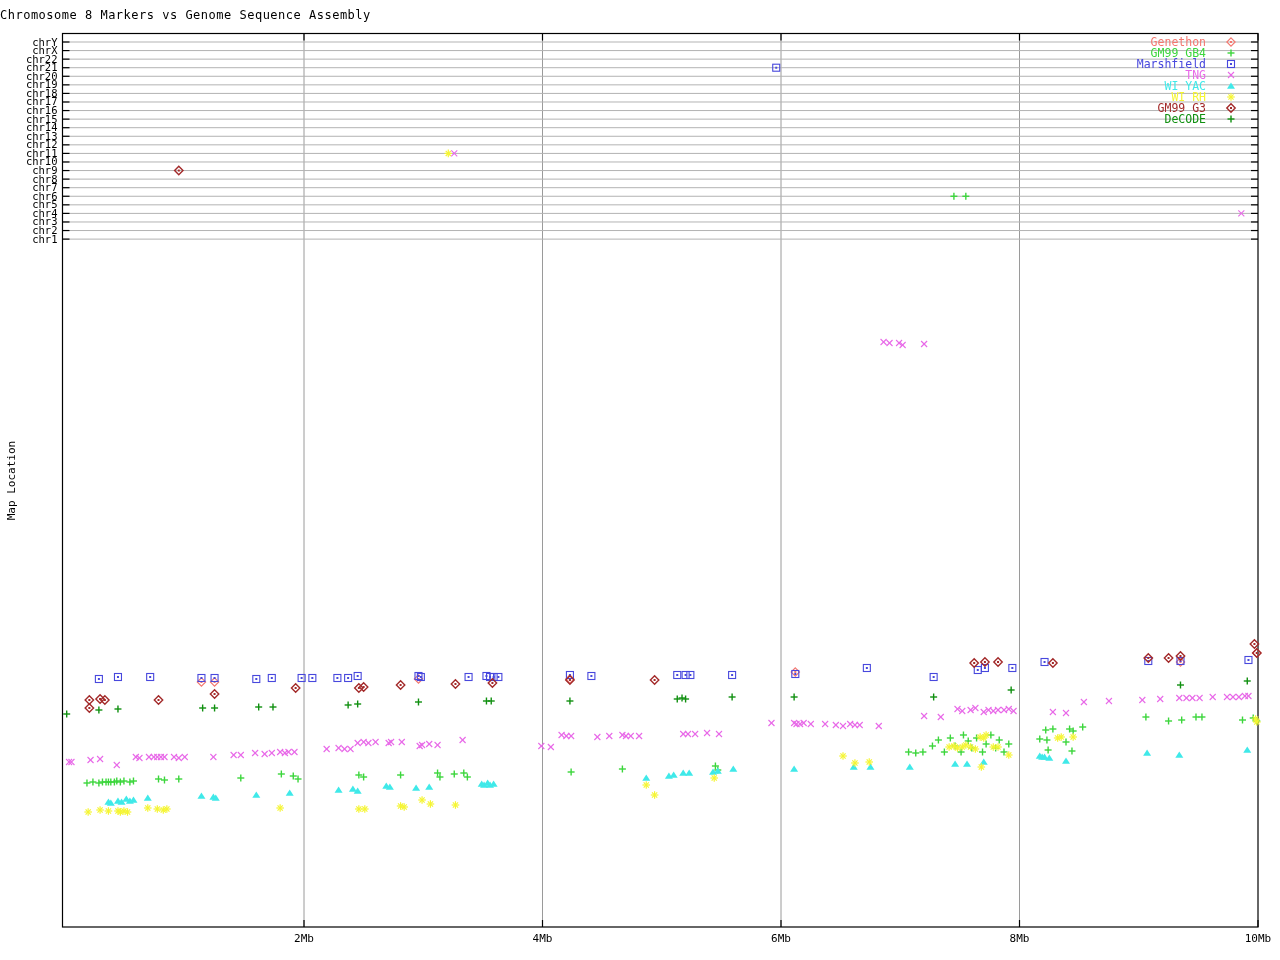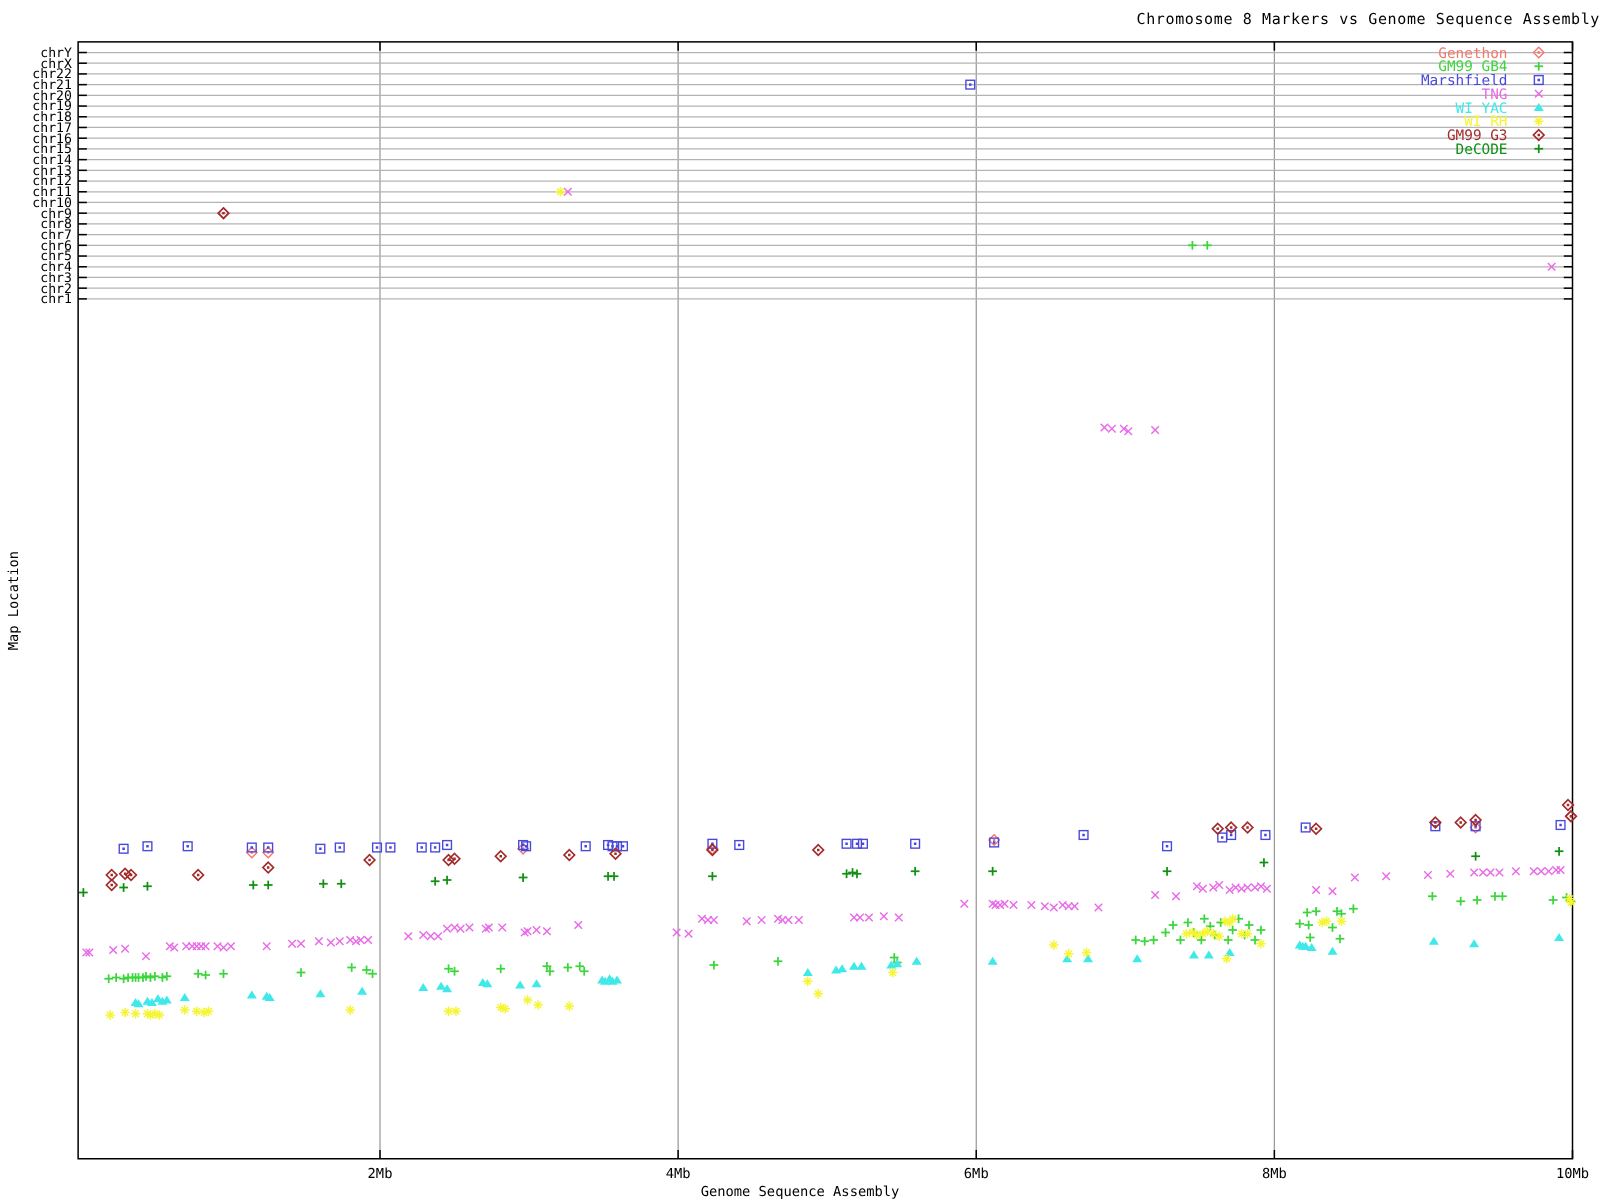--- a/index.html
+++ b/index.html
@@ -1,30 +1,29 @@
 <!DOCTYPE html>
 <html><head>
 <meta charset="utf-8">
 <style>
   html,body{margin:0;padding:0;background:#fff;}
   #canvas{position:relative;width:1280px;height:960px;background:#ffffff;overflow:hidden;
           font-family:"DejaVu Sans Mono", monospace;}
-  .title{position:absolute;left:0;top:8px;width:1280px;text-align:right;font-size:12px;color:#000;letter-spacing:.5px;}
+  .title{position:absolute;left:0;top:8px;width:1280px;text-align:left;font-size:12px;color:#000;letter-spacing:.5px;}
   .xlabel{position:absolute;left:0;top:947px;width:1280px;text-align:center;font-size:11px;color:#000;}
   .ylabel{position:absolute;left:-59px;top:474px;width:140px;text-align:center;font-size:11px;color:#000;
           transform:rotate(-90deg);transform-origin:center center;}
   svg text{font-family:"DejaVu Sans Mono", monospace;}
 </style>
 </head>
 <body>
 
 <div id="canvas">
   <div class="title">Chromosome 8 Markers vs Genome Sequence Assembly</div>
   <div class="ylabel">Map Location</div>
-  <div class="xlabel">Genome Sequence Assembly</div>
   <svg id="plot" width="1280" height="960" viewBox="0 0 1280 960" style="position:absolute;left:0;top:0;">
       <line x1="304" y1="33.5" x2="304" y2="927" stroke="#9a9a9a" stroke-width="1"></line>
       <line x1="542.5" y1="33.5" x2="542.5" y2="927" stroke="#9a9a9a" stroke-width="1"></line>
       <line x1="781" y1="33.5" x2="781" y2="927" stroke="#9a9a9a" stroke-width="1"></line>
       <line x1="1019.5" y1="33.5" x2="1019.5" y2="927" stroke="#9a9a9a" stroke-width="1"></line>
       <line x1="62.5" y1="42" x2="1258" y2="42" stroke="#b3b3b3" stroke-width="1"></line>
       <line x1="62.5" y1="42" x2="69.5" y2="42" stroke="#000" stroke-width="1.2"></line>
       <line x1="1251" y1="42" x2="1258" y2="42" stroke="#000" stroke-width="1.2"></line>
       <text x="57.5" y="45.5" text-anchor="end" font-size="10.5px" fill="#000">chrY</text>
       <line x1="62.5" y1="50.57" x2="1258" y2="50.57" stroke="#b3b3b3" stroke-width="1"></line>

